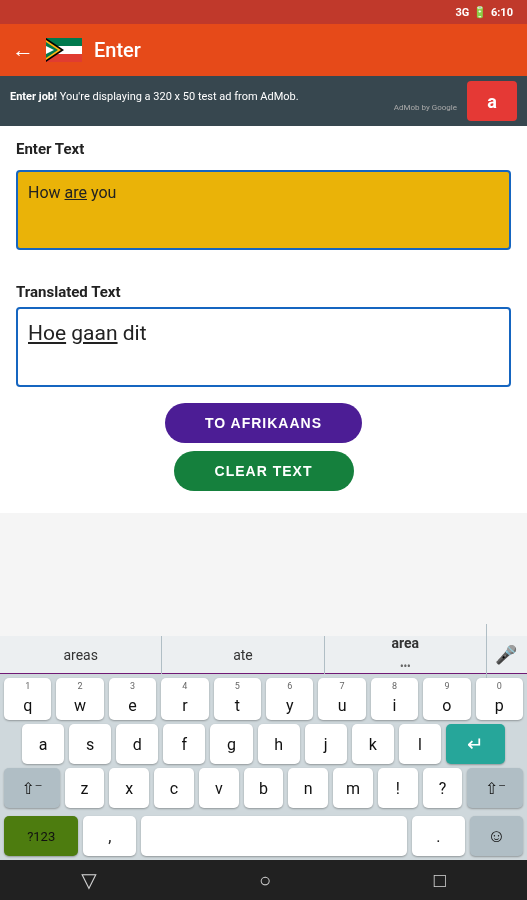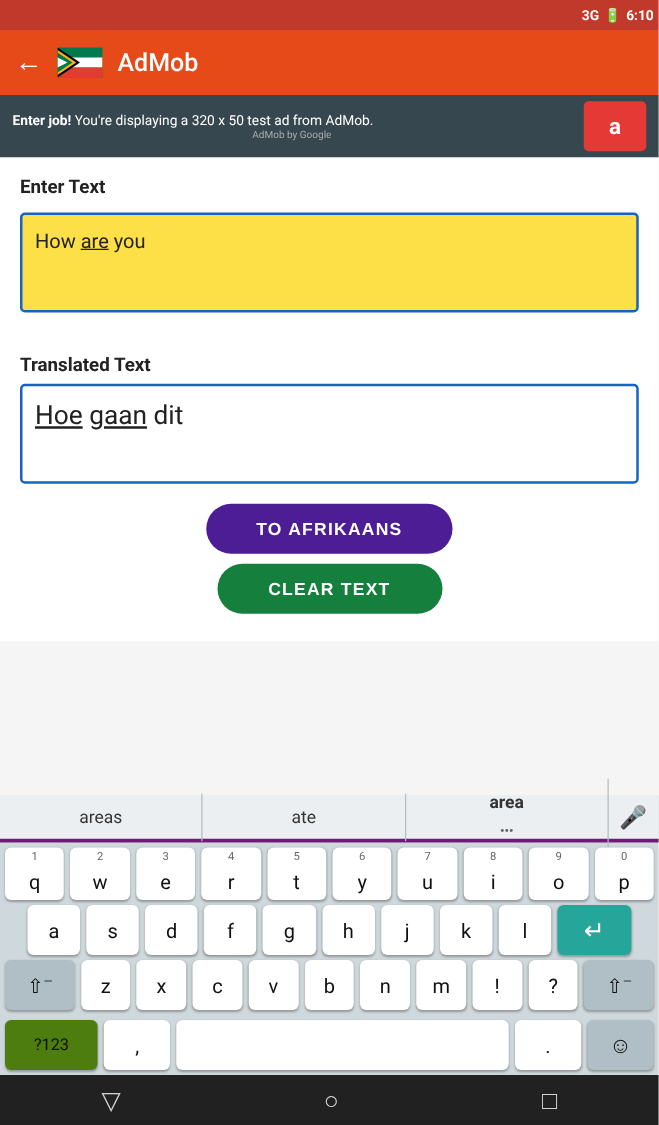--- a/index.html
+++ b/index.html
@@ -12,21 +12,21 @@
       position: relative;
     }
 
     
     .status-bar {
       background: #c0392b;
       height: 24px;
       display: flex;
       align-items: center;
       justify-content: flex-end;
-      padding: 0 4px;
+      padding: 0 14px;
     }
     .status-bar-right {
       display: flex;
       align-items: center;
       gap: 4px;
       color: white;
       font-size: 11px;
       font-weight: bold;
     }
 
@@ -76,21 +76,21 @@
       align-items: center;
       justify-content: center;
       color: white;
       font-size: 18px;
       font-weight: bold;
       flex-shrink: 0;
     }
     .admob-label {
       color: #aaa;
       font-size: 8px;
-      text-align: center;
+      text-align: right;
     }
 
     
     .main-content {
       background: white;
       padding: 14px 16px;
     }
 
     .section-label {
       font-size: 15px;
@@ -100,21 +100,21 @@
     }
 
     .text-input-box {
       border: 2px solid #1565c0;
       border-radius: 4px;
       padding: 10px 10px;
       min-height: 80px;
       font-size: 16px;
       color: #222;
       margin-bottom: 14px;
-      background: #fde047;
+      background: #eab308;
       line-height: 1.4;
     }
     .text-input-box span.underline {
       text-decoration: underline;
     }
 
     .translated-label {
       font-size: 15px;
       font-weight: bold;
       color: #222;
@@ -180,21 +180,21 @@
       bottom: 40px;
       left: 0;
       width: 527px;
     }
 
     .suggestions-bar {
       background: #eceff1;
       height: 38px;
       display: flex;
       align-items: center;
-      border-bottom: 3px solid #701a75;
+      border-bottom: 1px solid #701a75;
     }
     .suggestion-item {
       flex: 1;
       text-align: center;
       font-size: 14px;
       color: #333;
       padding: 0 4px;
       border-right: 1px solid #b0bec5;
       line-height: 38px;
       cursor: pointer;
@@ -338,21 +338,21 @@
   <svg class="sa-flag" viewBox="0 0 36 24">
     <rect width="36" height="24" fill="#007A4D"></rect>
     <rect width="36" height="8" fill="#007A4D"></rect>
     <rect width="36" height="8" y="8" fill="#FFFFFF"></rect>
     <rect width="36" height="8" y="16" fill="#E03C31"></rect>
     <polygon points="0,0 18,12 0,24" fill="#000000"></polygon>
     <polygon points="0,2 15,12 0,22" fill="#FFB612"></polygon>
     <polygon points="0,4 12,12 0,20" fill="#007A4D"></polygon>
     <polygon points="0,8 8,12 0,16" fill="#FFFFFF"></polygon>
   </svg>
-  <span class="app-title">AdMob</span>
+  <span class="app-title">Enter</span>
 </div>
 
 <div class="ad-banner">
   <div style="flex:1;">
     <div class="ad-text">
       <strong>Enter job!</strong><span> You're displaying a 320 x 50 test ad from AdMob.</span>
     </div>
     <div class="admob-label">AdMob by Google</div>
   </div>
   <div class="ad-logo">a</div>

